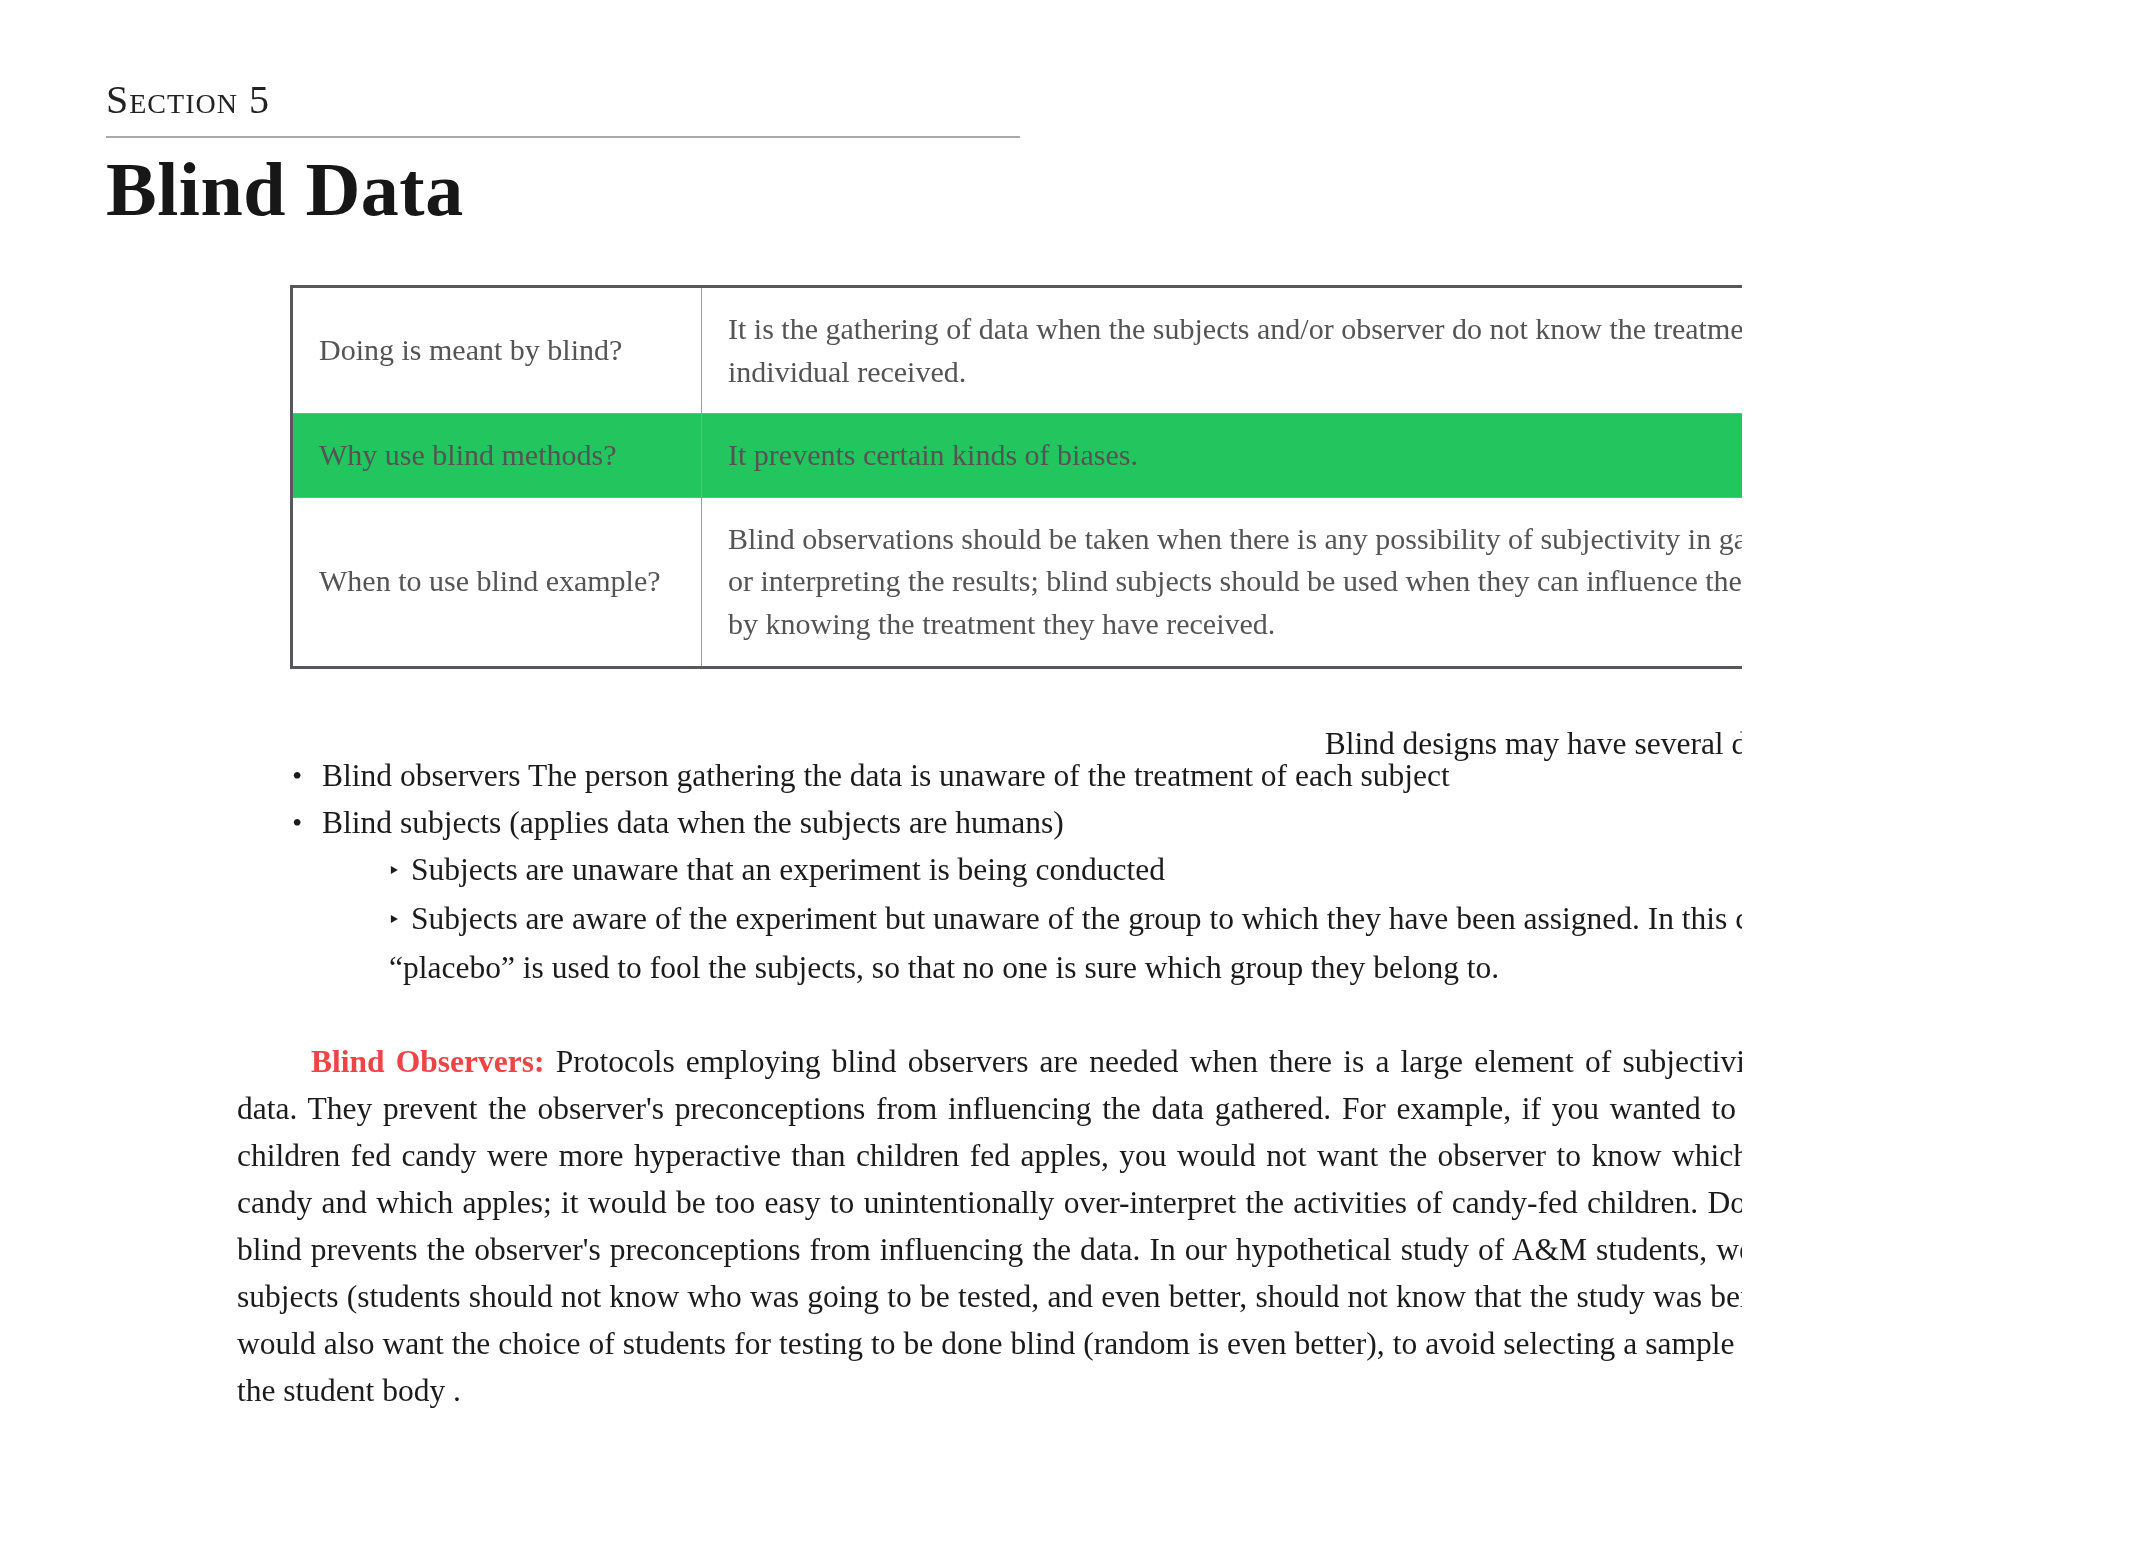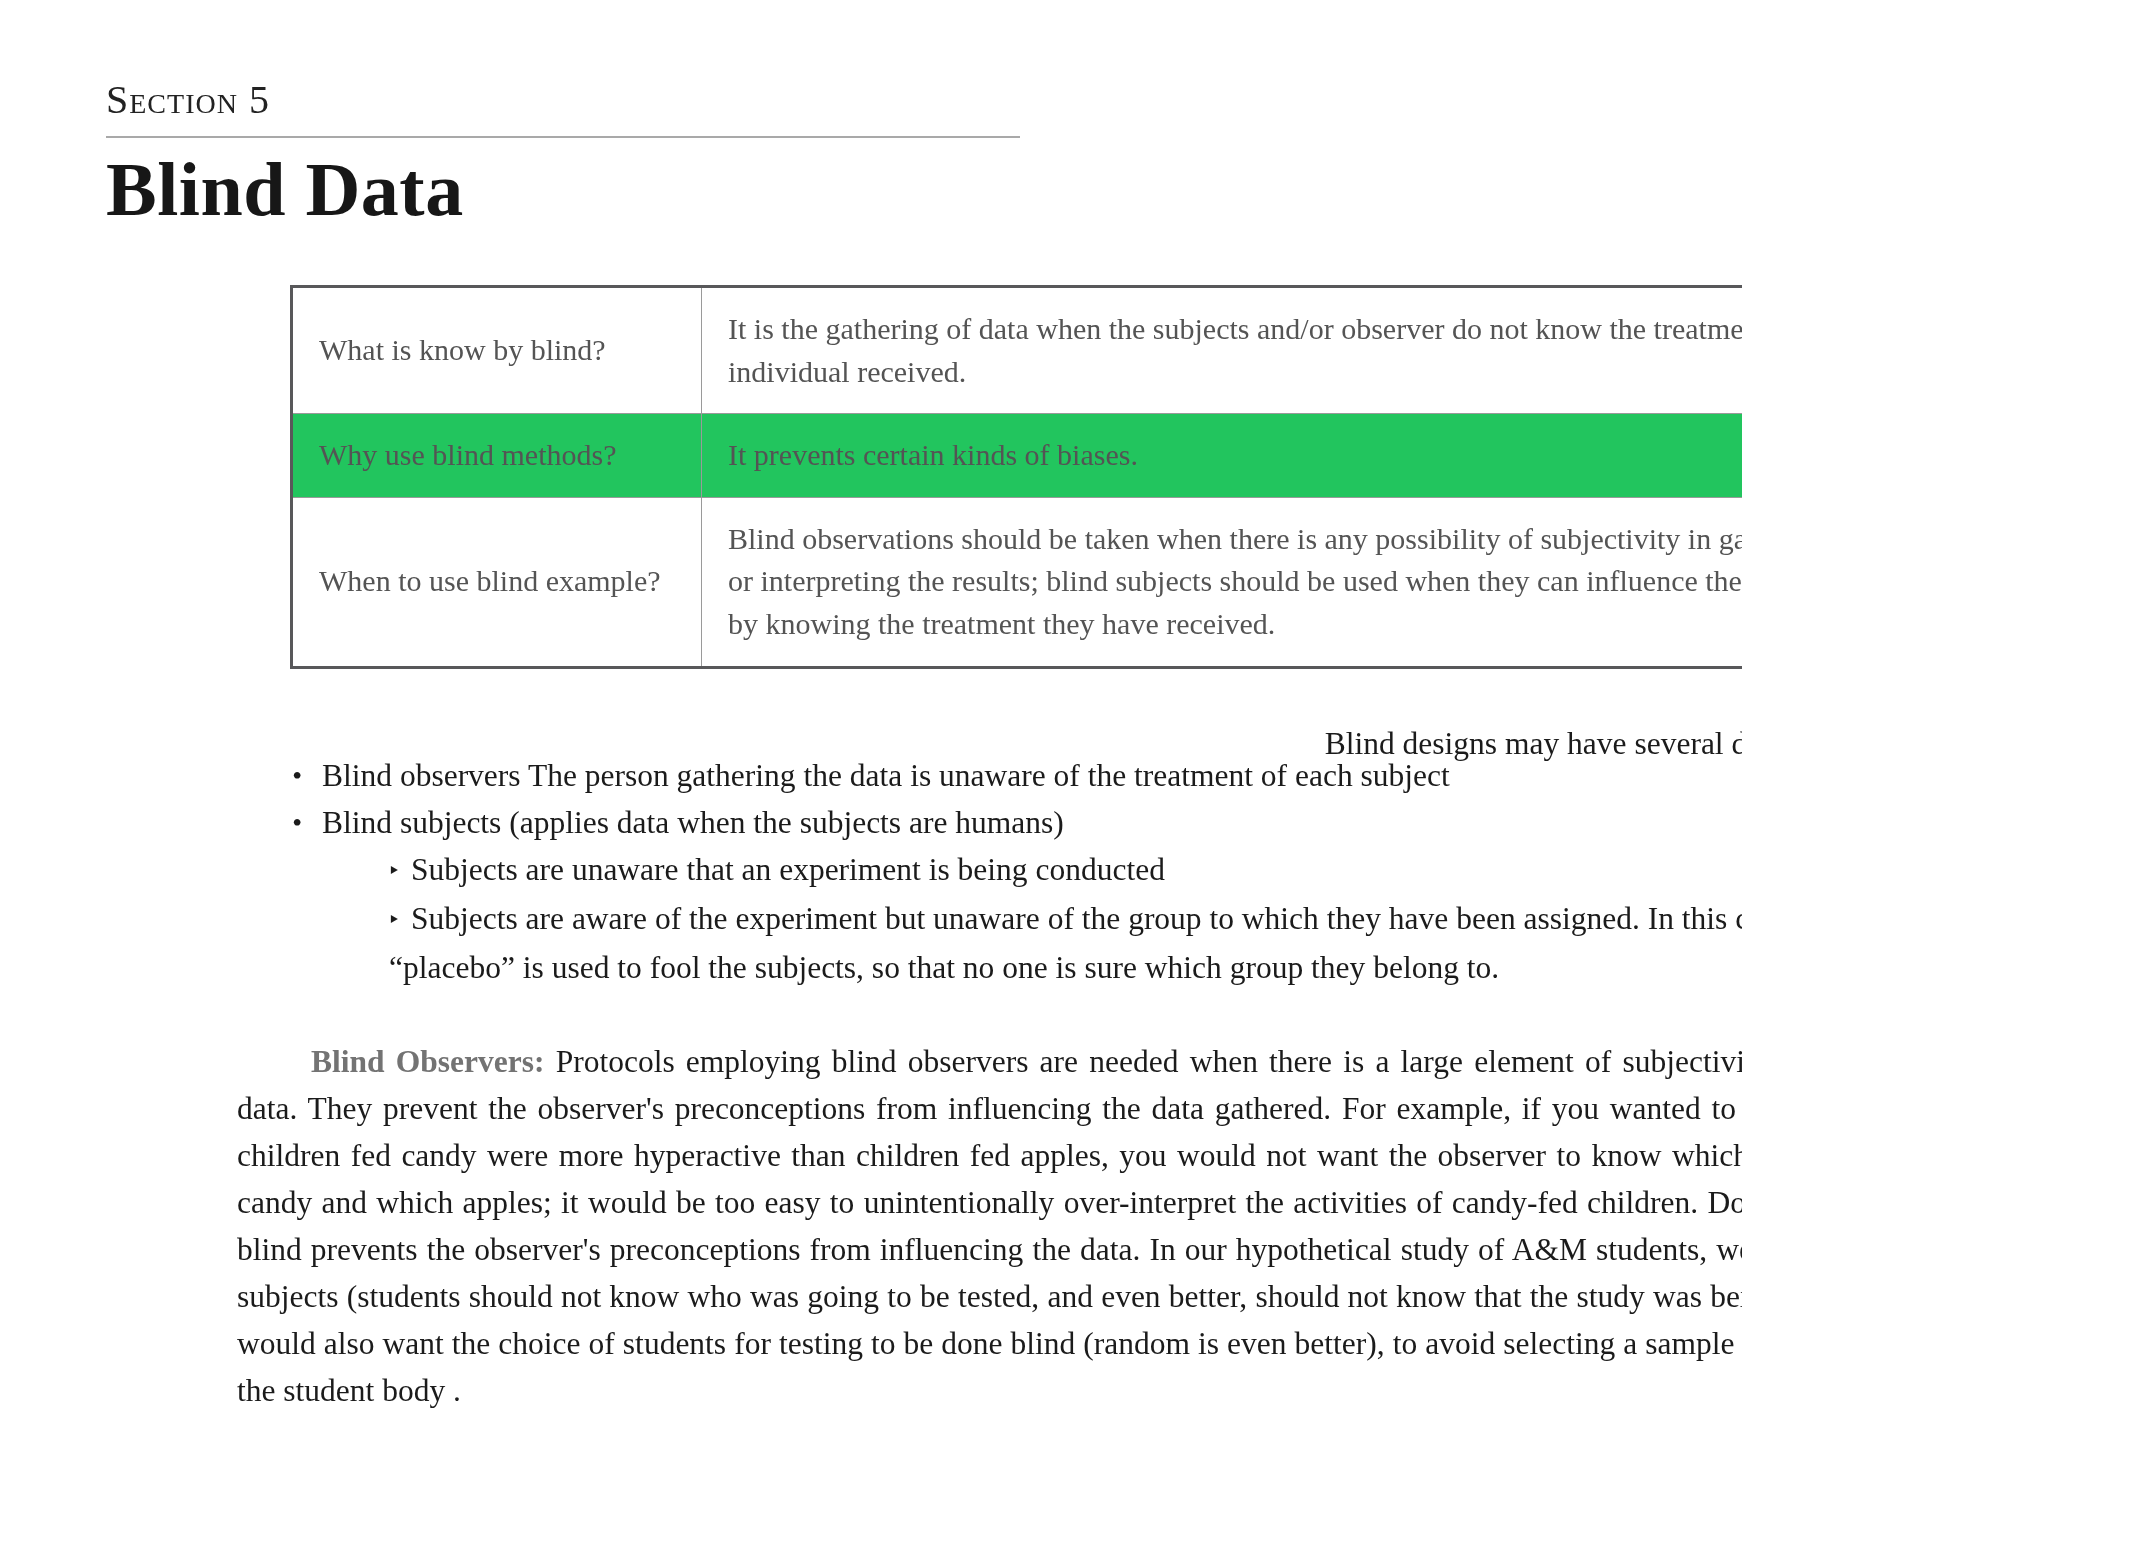--- a/index.html
+++ b/index.html
@@ -79,21 +79,21 @@
   .sub-marker { font-size: 27px; padding-right: 12px; }
 
   .main-para {
     position: absolute;
     left: 237px;
     top: 1038px;
     width: 1748px;
     text-align: justify;
     text-indent: 74px;
   }
-  .main-para b { font-weight: 700; color: #737373; }
+  .main-para b { font-weight: 700; color: #ef4444; }
 
   .page-number {
     position: absolute;
     left: 1983px;
     top: 1508px;
     font-size: 29px;
     color: #39424e;
   }
 </style>
 </head>
@@ -103,21 +103,21 @@
 
   <div class="header">
     <div class="section-label">Section 5</div>
     <hr class="header-rule">
     <div class="doc-title">Blind Data</div>
   </div>
 
   <table class="qa-table">
     <tbody>
       <tr>
-        <td class="q">What is know by blind?</td>
+        <td class="q">Doing is meant by blind?</td>
         <td class="a">It is the gathering of data when the subjects and/or observer do not know the treatment each individual received.</td>
       </tr>
       <tr class="alt">
         <td class="q">Why use blind methods?</td>
         <td class="a">It prevents certain kinds of biases.</td>
       </tr>
       <tr>
         <td class="q">When to use blind example?</td>
         <td class="a">Blind observations should be taken when there is any possibility of subjectivity in gathering or interpreting the results; blind subjects should be used when they can influence the results by knowing the treatment they have received.</td>
       </tr>

